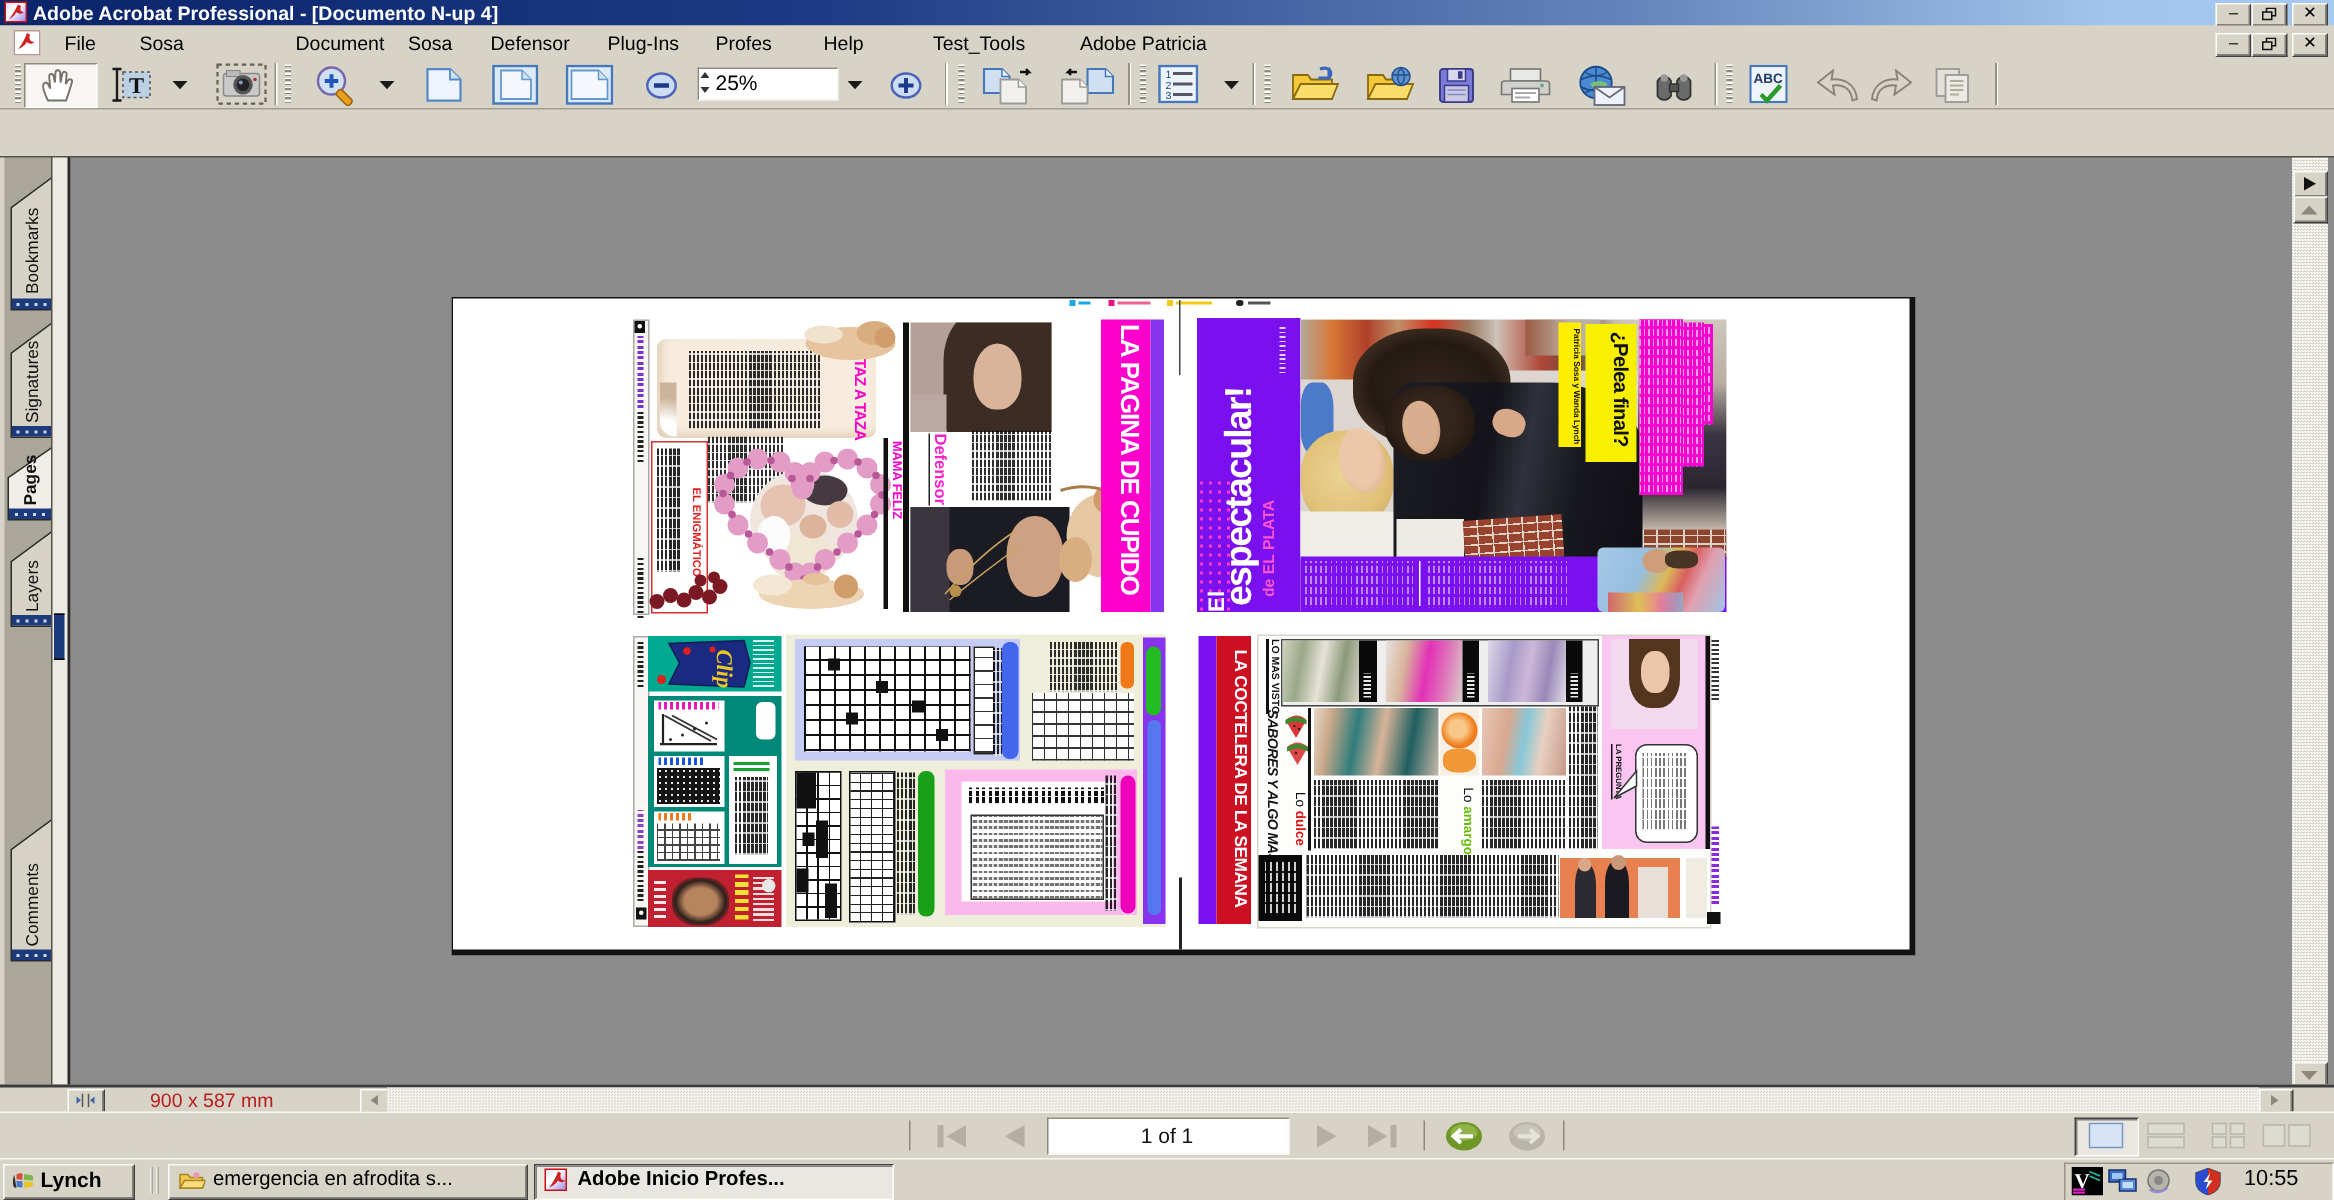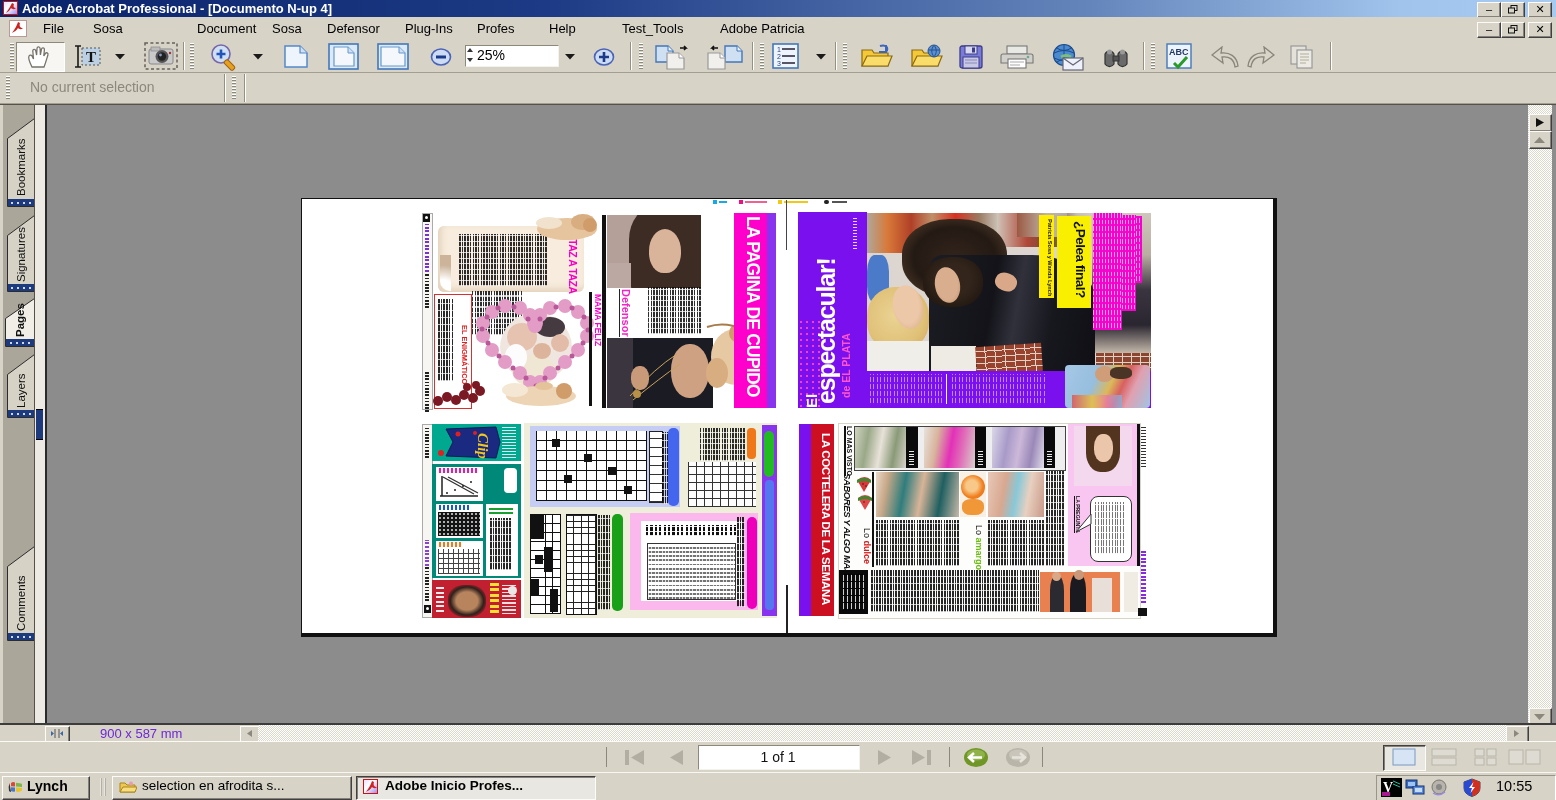--- a/index.html
+++ b/index.html
@@ -233,27 +233,20 @@
       </svg>
     <svg class="abs" style="left:1245px;top:6px" width="30" height="22" viewBox="0 0 30 22">
         <path d="M3 20 C4 10 12 6 20 7 L19 1 L29 9 L18 17 L19 11 C12 10 7 13 6 21 Z" fill="#d8d4c8" stroke="#8a857a" stroke-width="1.3"></path>
       </svg>
     <svg class="abs" style="left:1288px;top:4px" width="28" height="26" viewBox="0 0 28 26">
         <rect x="3" y="2" width="15" height="18" fill="#e4e1d8" stroke="#999" stroke-width="1.2"></rect>
         <rect x="9" y="6" width="15" height="18" fill="#eceae2" stroke="#999" stroke-width="1.2"></rect>
         <path d="M12 10 h9 M12 13 h9 M12 16 h9 M12 19 h6" stroke="#b0aca0" stroke-width="1.2"></path>
       </svg>
     <div class="abs tsep" style="left:1330px;top:2px;height:28px;"></div>
-  </div>
-  <div class="abs" id="toolbar2">
-    <div class="abs grip" style="left:6px;top:3px;height:24px;"></div>
-    <div class="abs" style="left:30px;top:6px;font-size:14px;color:#8d887c;">No current selection</div>
-    <div class="abs tsep" style="left:224px;top:1px;height:28px;"></div>
-    <div class="abs grip" style="left:232px;top:3px;height:24px;"></div>
-    <div class="abs tsep" style="left:244px;top:1px;height:28px;"></div>
   </div>
 
   <div class="abs" id="mainarea">
       <div class="abs" style="left:0;top:0;width:1556px;height:1px;background:#55524a;z-index:5;"></div>
     <div class="abs" id="sidebar"></div>
     <svg class="abs" style="left:0;top:0" width="44" height="637">
       <g stroke="#2c2c2c" stroke-width="1">
         <path d="M34.5 14.5 L34.5 102.5 L7.5 102.5 L7.5 34.5 Z" fill="#d6d2c6"></path>
         <path d="M34.5 111.5 L34.5 187.5 L7.5 187.5 L7.5 131.5 Z" fill="#d6d2c6"></path>
         <path d="M34.5 194.5 L34.5 242.5 L5.5 242.5 L5.5 214.5 Z" fill="#f0eee6"></path>
@@ -654,21 +647,21 @@
     </div>
     <div class="abs" style="left:1528px;top:619px;width:28px;height:18px;background:#d7d3c7;"></div>
   </div>
 
   <div class="abs" id="statusrow">
     <div class="abs tbtn" style="left:45px;top:1px;width:23px;height:15px;"></div>
     <svg class="abs" style="left:50px;top:4px" width="14" height="9">
         <path d="M5 0 v9 M9 0 v9" stroke="#555" stroke-width="1"></path>
         <path d="M4 4.5 L1 2 L1 7Z M10 4.5 L13 2 L13 7Z" fill="#3a66aa"></path>
       </svg>
-    <div class="abs" style="left:100px;top:1px;font-size:13px;color:#6d28d9;">900 x 587 mm</div>
+    <div class="abs" style="left:100px;top:1px;font-size:13px;color:#b91c1c;">900 x 587 mm</div>
     <div class="abs tbtn" style="left:240px;top:1px;width:18px;height:15px;"></div>
     <svg class="abs" style="left:245px;top:4px" width="9" height="9">
         <path d="M7 1 L2 4.5 L7 8Z" fill="#8d887c"></path>
       </svg>
     <div class="abs" style="left:258px;top:0px;width:1248px;height:17px;background-image:conic-gradient(#fff 0 25%,#dcd8cc 0 50%,#fff 0 75%,#dcd8cc 0);background-size:2px 2px;"></div>
     <div class="abs tbtn" style="left:1506px;top:1px;width:21px;height:15px;"></div>
     <svg class="abs" style="left:1512px;top:4px" width="9" height="9">
         <path d="M2 1 L7 4.5 L2 8Z" fill="#8d887c"></path>
       </svg>
   </div>
@@ -734,21 +727,21 @@
       </svg>
     <div class="abs" style="left:27px;top:5px;font-size:14px;font-weight:bold;color:#000;">Lynch</div>
     <div class="abs" style="left:100px;top:5px;width:2px;height:18px;background:linear-gradient(to right,#fff,#9a958a);"></div>
     <div class="abs" style="left:104px;top:5px;width:2px;height:18px;background:linear-gradient(to right,#fff,#9a958a);"></div>
     <div class="abs tbtn" style="left:112px;top:3px;width:238px;height:22px;"></div>
     <svg class="abs" style="left:118px;top:6px" width="19" height="16">
         <path d="M2 13 L2 4 L7 4 L9 6 L17 6 L17 13Z" fill="#f0c850" stroke="#a8861a"></path>
         <path d="M2 13 L5 8 L19 8 L17 13Z" fill="#f8dc80" stroke="#a8861a"></path>
         <circle cx="13" cy="4.5" r="2" fill="#e89ab8"></circle>
       </svg>
-    <div class="abs" style="left:142px;top:5px;font-size:13.5px;color:#000;">selection en afrodita s...</div>
+    <div class="abs" style="left:142px;top:5px;font-size:13.5px;color:#000;">emergencia en afrodita s...</div>
     <div class="abs tbtn-pressed" style="left:356px;top:3px;width:238px;height:22px;"></div>
     <div class="abs" style="left:363px;top:6px;width:15px;height:15px;background:#cc1111;"></div>
     <div class="abs" style="left:364px;top:7px;width:13px;height:13px;background:linear-gradient(135deg,#e8e0ff 0%,#fff 40%,#9f8df0 100%);"></div>
     <svg class="abs" style="left:364px;top:7px" width="13" height="13">
         <path d="M2 12 C5 8 7 4 8 1 L10 2 C9 5 10 7 13 7 C11 9 9 8 8 7 C7 9 4 11 2 12Z" fill="#c22"></path>
       </svg>
     <div class="abs" style="left:385px;top:5px;font-size:13.5px;font-weight:bold;color:#000;">Adobe Inicio Profes...</div>
     <div class="abs" style="left:1376px;top:2px;width:178px;height:24px;border:1px solid #9a958a;border-right-color:#fff;border-bottom-color:#fff;"></div>
     <svg class="abs" style="left:1381px;top:5px" width="21" height="19">
         <rect x="0" y="0" width="21" height="19" fill="#000"></rect>

